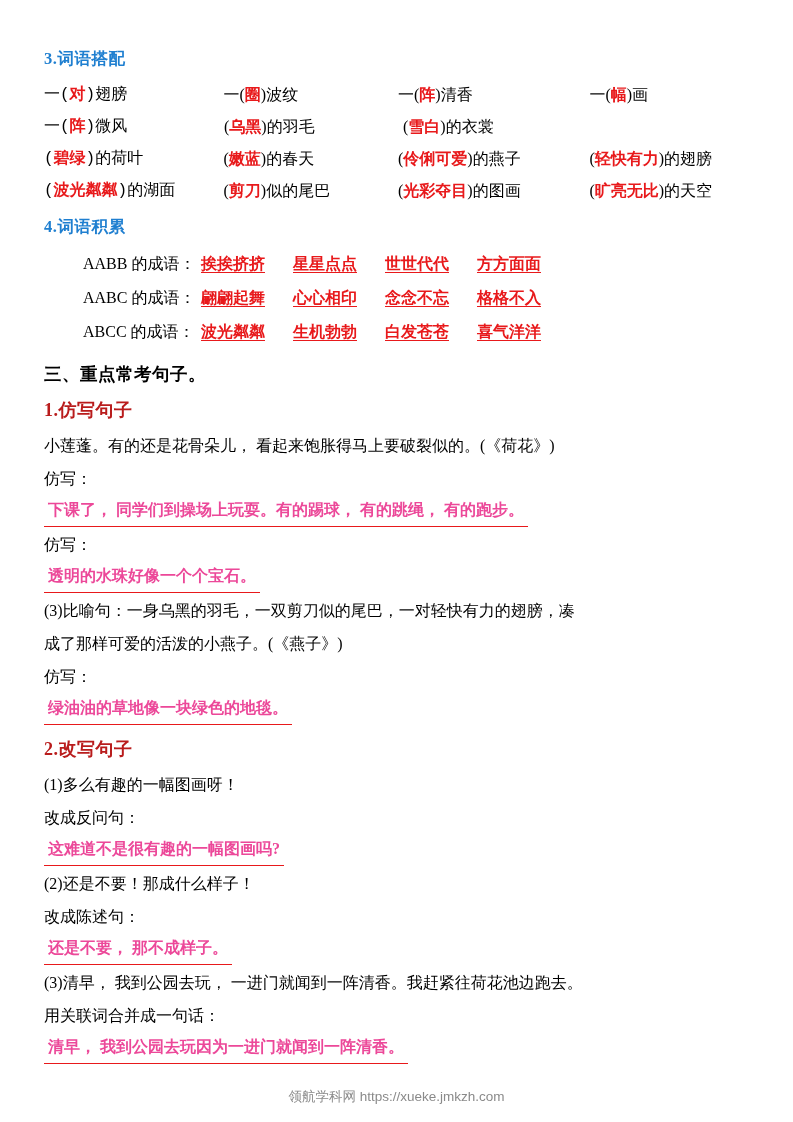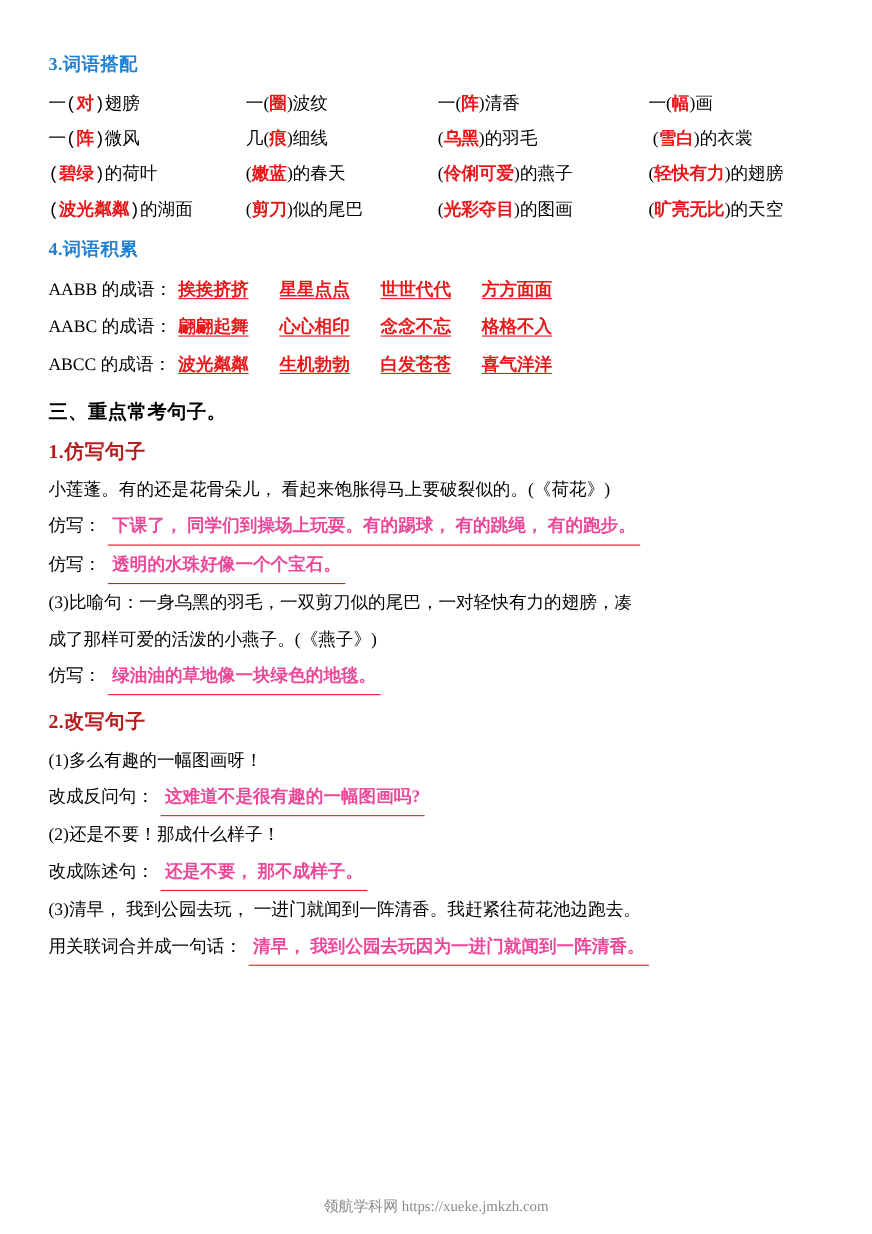--- a/index.html
+++ b/index.html
@@ -56,21 +56,21 @@
     color: #e8191b;
     font-weight: bold;
   }
   
   .wordmatch .row .cell:nth-child(1) { width: 180px; font-family: Liberation Mono, monospace; }
   .wordmatch .row .cell:nth-child(2) { width: 175px; }
   .wordmatch .row .cell:nth-child(3) { width: 192px; }
   .wordmatch .row .cell:nth-child(4) { width: 160px; }
 
   
-  .accum .row { line-height: 32px; }
+  .accum .row { line-height: 32px; margin-left: 39px; }
   .accum .label { width: 118px; font-size: 16px; }
   .accum .item {
     color: #e8191b;
     font-weight: bold;
     text-decoration: underline;
     text-underline-offset: 3px;
     margin-right: 28px;
     font-size: 16px;
   }
 
@@ -79,61 +79,61 @@
     line-height: 31px;
     margin: 0 0 2px 0;
     text-align: justify;
   }
   .answer-line {
     display: flex;
     align-items: baseline;
     font-size: 16px;
     line-height: 31px;
     margin-bottom: 2px;
+    flex-direction: column;
   }
   .answer-label {
     white-space: nowrap;
     margin-right: 6px;
   }
   .answer-text {
     color: #ec4899;
     font-weight: bold;
     border-bottom: 1.4px solid #e8191b;
     padding: 0 4px 1px 4px;
     white-space: nowrap;
   }
   .footer {
     position: absolute;
     left: 0;
     right: 0;
     bottom: 16px;
     text-align: center;
     font-size: 13.5px;
     color: #8a8a8a;
-    font-family: Liberation Serif, serif;
+    font-family: Liberation Sans, sans-serif;
   }
 </style>
 </head>
 <body>
 
 <div class="page">
 
   <div class="wordmatch">
     <div class="sec-head">3.词语搭配</div>
 
     <div class="row">
       <div class="cell"><span>一(</span><span class="red">对</span><span>)翅膀</span></div>
       <div class="cell"><span>一(</span><span class="red">圈</span><span>)波纹</span></div>
       <div class="cell"><span>一(</span><span class="red">阵</span><span>)清香</span></div>
       <div class="cell"><span>一(</span><span class="red">幅</span><span>)画</span></div>
     </div>
 
     <div class="row">
       <div class="cell"><span>一(</span><span class="red">阵</span><span>)微风</span></div>
-      <div class="cell"><span>几(</span><span class="red">痕</span><span>)细线</span></div>
       <div class="cell"><span>(</span><span class="red">乌黑</span><span>)的羽毛</span></div>
       <div class="cell">&nbsp;<span>(</span><span class="red">雪白</span><span>)的衣裳</span></div>
     </div>
 
     <div class="row">
       <div class="cell"><span>(</span><span class="red">碧绿</span><span>)的荷叶</span></div>
       <div class="cell"><span>(</span><span class="red">嫩蓝</span><span>)的春天</span></div>
       <div class="cell"><span>(</span><span class="red">伶俐可爱</span><span>)的燕子</span></div>
       <div class="cell"><span>(</span><span class="red">轻快有力</span><span>)的翅膀</span></div>
     </div>

